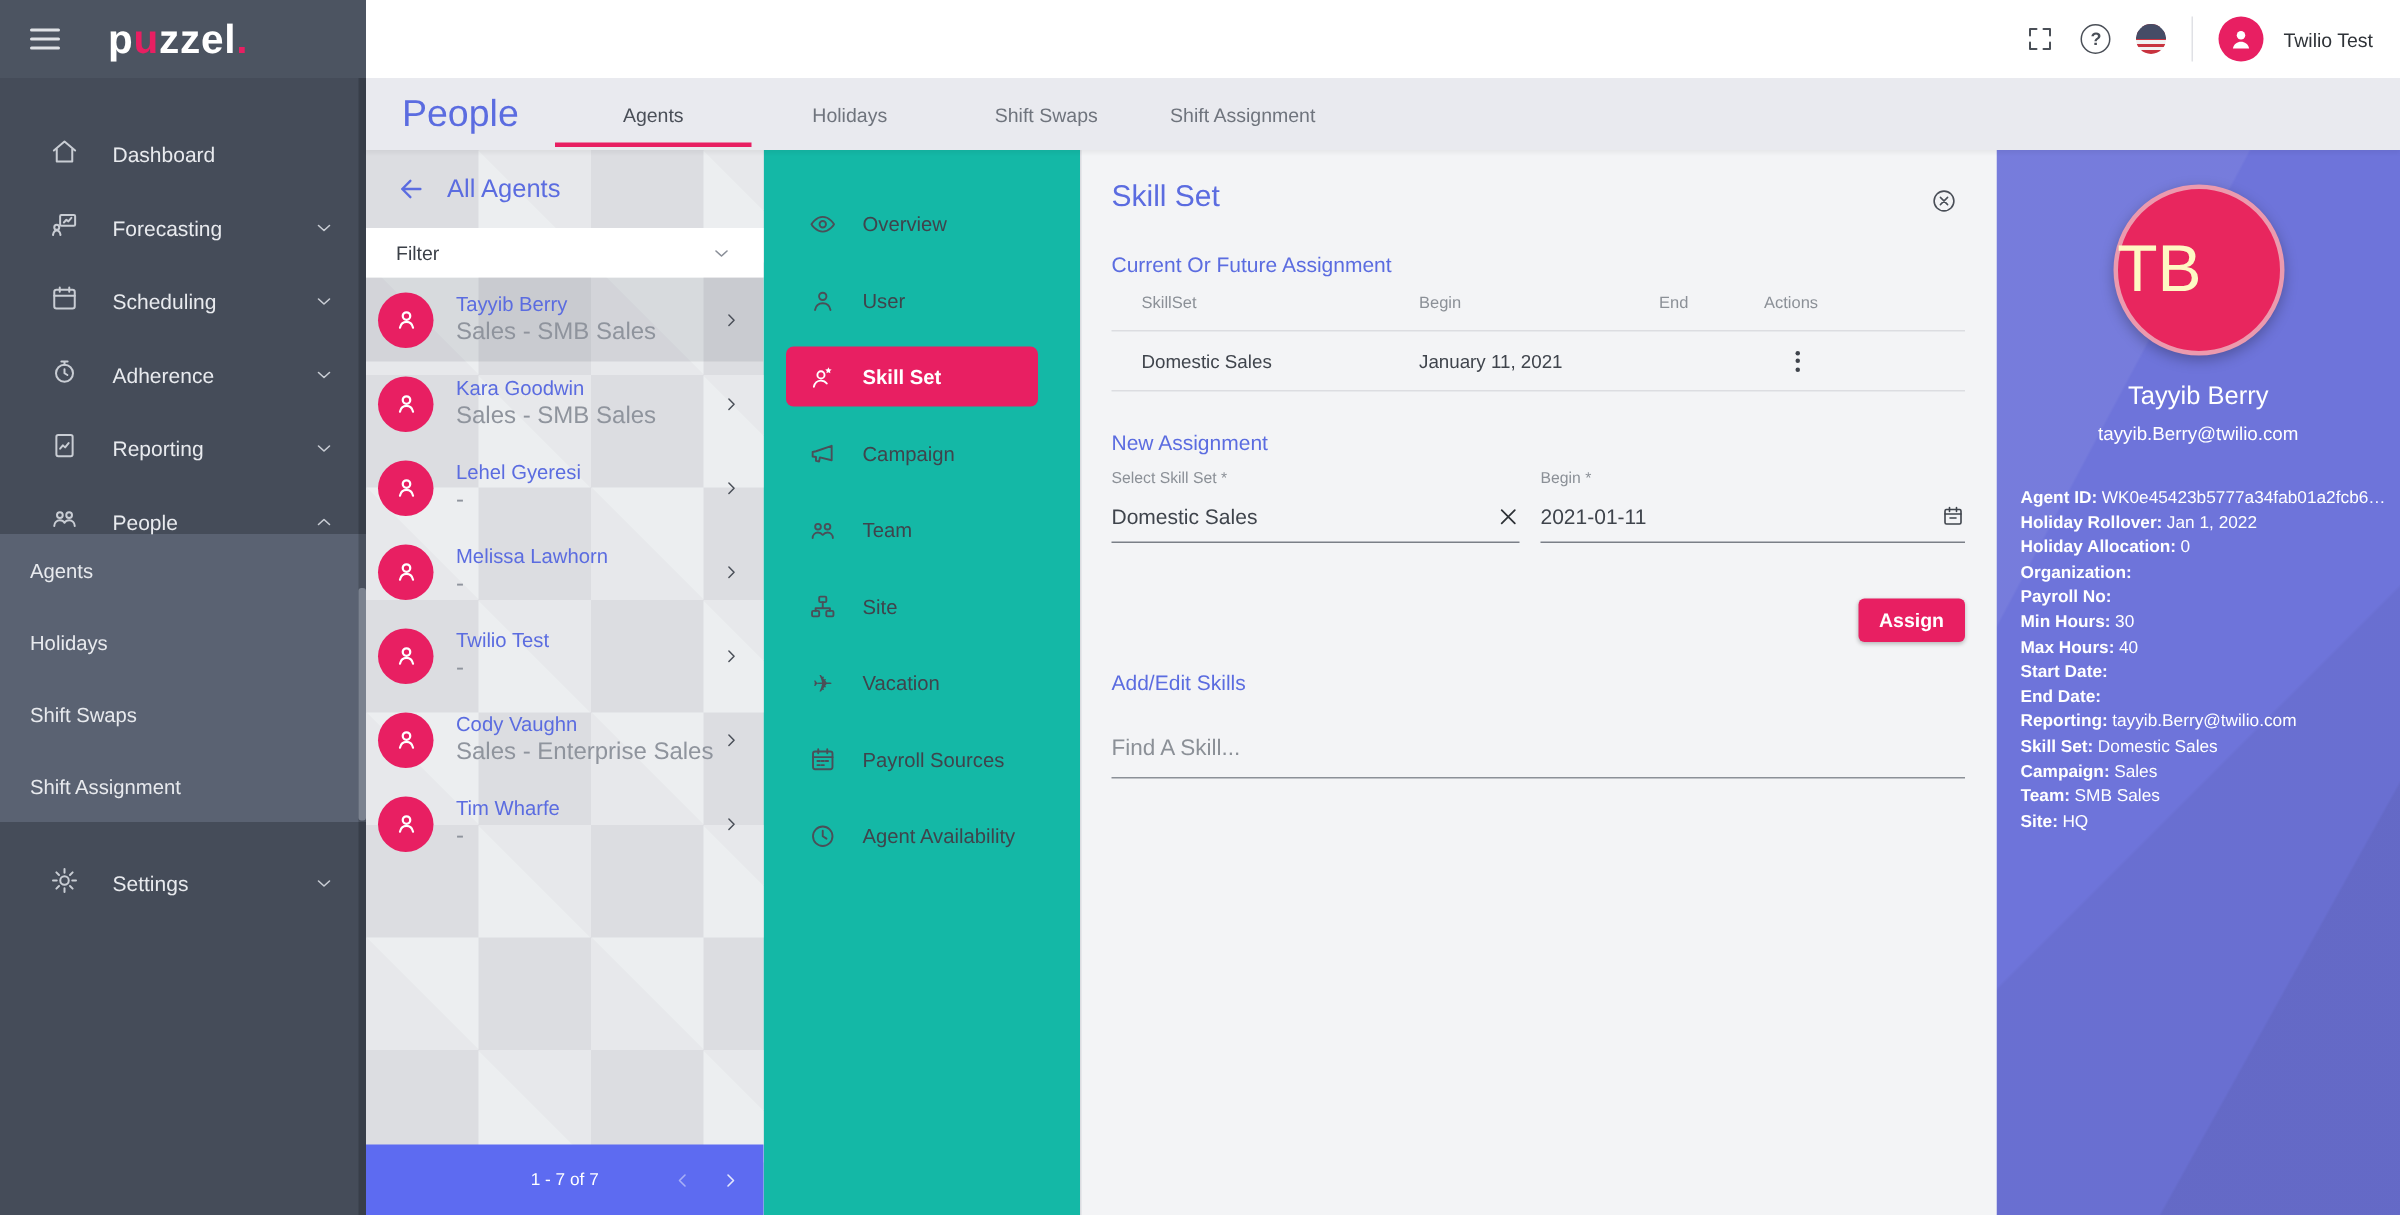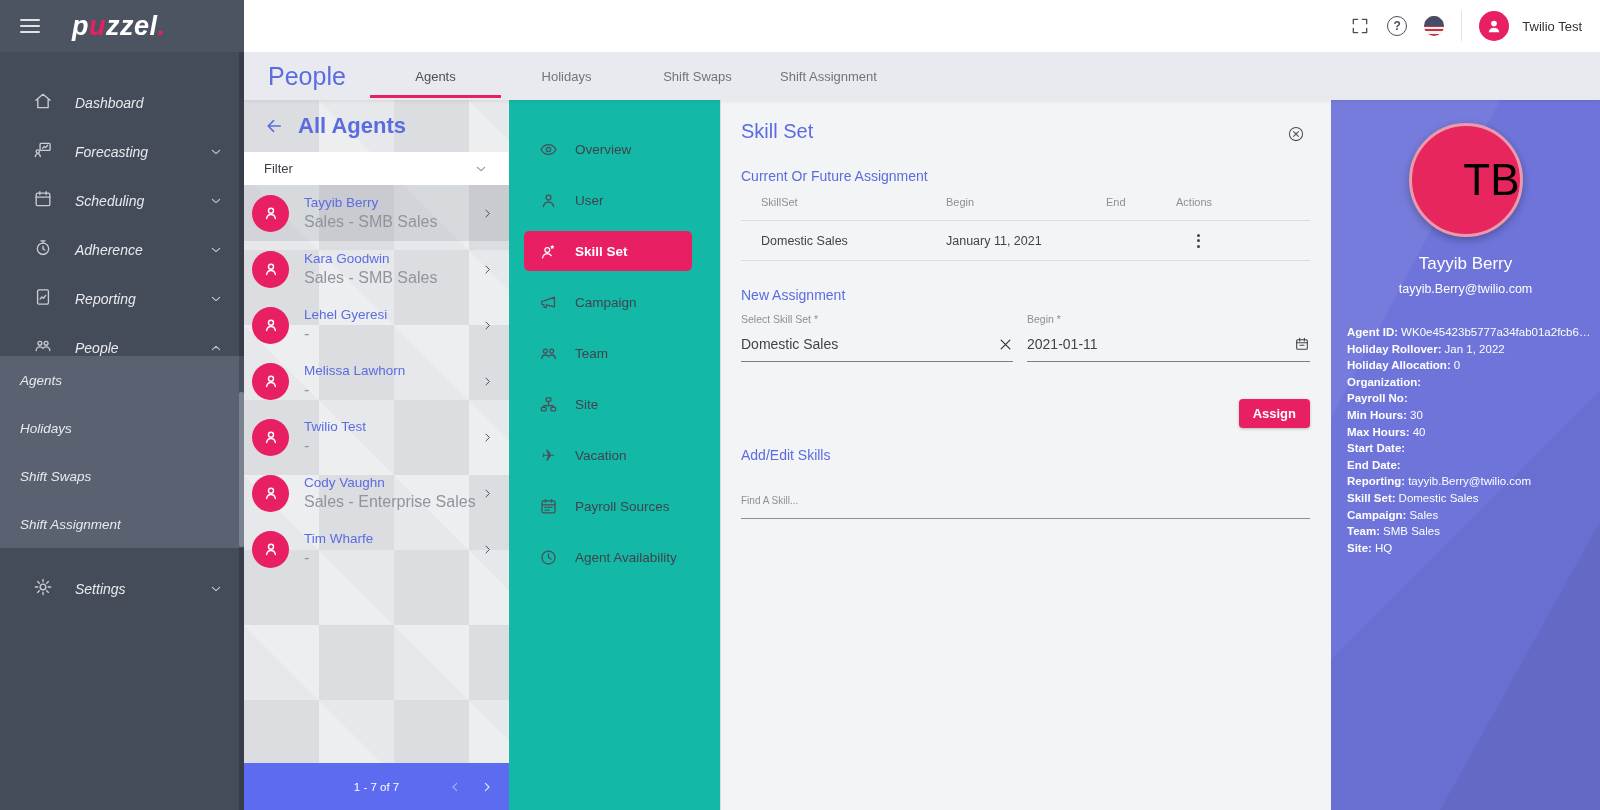--- a/index.html
+++ b/index.html
@@ -2,21 +2,21 @@
 <html><head>
 <meta charset="utf-8">
 <style>
   * { box-sizing: border-box; margin: 0; padding: 0; }
   html,body { width:1600px; height:810px; }
   body { font-family:"Liberation Sans",sans-serif; overflow:hidden; }
   #app { width:1600px; height:810px; display:flex; background:#f3f4f6; }
   svg.ic { fill:none; stroke:currentColor; stroke-width:1.6; stroke-linecap:round; stroke-linejoin:round; display:block; }
 
   
-  .sidebar { width:244px; flex:none; background:#454c59; color:#e8eaee; display:flex; flex-direction:column; position:relative;font-style:italic; }
+  .sidebar { width:244px; flex:none; background:#454c59; color:#e8eaee; display:flex; flex-direction:column; position:relative; }
   .logo-row { height:52px; background:#4c5461; display:flex; align-items:center; padding:0 16px; flex:none; }
   .burger { width:20px; display:flex; flex-direction:column; gap:4px; margin-left:4px; cursor:pointer; }
   .burger i { height:2px; background:#dfe2e6; border-radius:1px; }
   .logo { margin-left:32px; font-size:27px; font-weight:700; letter-spacing:.5px; color:#fff; }
   .logo .u, .logo .dot { color:#e81f62; }
   .nav { padding-top:10px; flex:1; }
   .nav-item { height:49px; display:flex; align-items:flex-end; padding:0 20px 0 33px; font-size:14px; cursor:pointer; }
   .nav-item .nic { width:20px; height:20px; margin-right:22px; color:#c9cdd4; flex:none; }
   .nav-item .lbl { flex:1; }
   .nav-item .chev { width:16px; height:16px; color:#c9cdd4; }
@@ -47,21 +47,21 @@
   .content-row { flex:1; display:flex; min-height:0; }
 
   
   .agent-panel { width:265px; flex:none; display:flex; flex-direction:column; position:relative;
     background-color:#dcdde1;
     background-image:linear-gradient(45deg,#e7e8eb 25%,transparent 25%,transparent 75%,#e7e8eb 75%),
                      linear-gradient(45deg,#eceef0 25%,transparent 25%,transparent 75%,#eceef0 75%);
     background-size:150px 150px; background-position:0 0,75px 75px; }
   .ap-head { height:52px; display:flex; align-items:center; padding:0 20px; color:#5b6ce0; flex:none; }
   .ap-back { width:20px; height:20px; margin-right:14px; cursor:pointer; flex:none; }
-  .ap-title { font-size:22px; font-weight:700; }
+  .ap-title { font-size:17px; font-weight:400; }
   .filter-bar { height:33px; background:#fff; display:flex; align-items:center; justify-content:space-between; padding:0 20px; font-size:13px; color:#3a3f47; cursor:pointer; flex:none; }
   .filter-chev { width:16px; height:16px; color:#8a8f98; }
   .agent-list { flex:1; overflow:hidden; }
   .agent-row { height:56px; display:flex; align-items:center; padding:0 14px 0 8px; cursor:pointer; }
   .agent-row.selected { background:rgba(69,76,89,.12); }
   .a-avatar { width:37px; height:37px; border-radius:50%; background:#e81f62; flex:none; display:flex; align-items:center; justify-content:center; margin-right:15px; color:#fff; }
   .a-avatar svg { width:20px; height:20px; }
   .a-texts { display:flex; flex-direction:column; }
   .a-name { font-size:13.5px; color:#5b6ce0; font-weight:500; margin-bottom:3px; }
   .a-sub { font-size:16px; color:#8f949d; }
@@ -102,30 +102,30 @@
   .f-begin { flex:1; }
   .f-label { font-size:10.5px; color:#8b9097; margin-bottom:11px; }
   .f-control { display:flex; align-items:center; border-bottom:1px solid #7a7f87; padding-bottom:9px; }
   .f-value { flex:1; font-size:14px; color:#3f444c; background:transparent; border:none; outline:none; font-family:inherit; padding:0; min-width:0; }
   .f-x { width:15px; height:15px; color:#2f3338; cursor:pointer; flex:none; }
   .f-cal { width:16px; height:16px; color:#3f444c; cursor:pointer; flex:none; }
   .assign-row { display:flex; justify-content:flex-end; margin-top:37px; }
   .assign-btn { background:#e81f62; color:#fff; border:none; border-radius:4px; height:29px; padding:0 14px; font-size:13px; font-weight:700; cursor:pointer; box-shadow:0 1px 3px rgba(0,0,0,.25); font-family:inherit; }
   .sec3 { margin-top:19px; }
   .skill-search { margin-top:27px; border-bottom:1px solid #8b9097; padding-bottom:10px; }
-  .skill-input { width:100%; border:none; background:transparent; outline:none; font-size:10px; color:#1d4ed8; font-family:inherit; }
+  .skill-input { width:100%; border:none; background:transparent; outline:none; font-size:15px; color:#1d4ed8; font-family:inherit; }
   .skill-input::placeholder { color:#8b9097; opacity:1; }
 
   
   .profile { width:269px; flex:none; color:#fff; display:flex; flex-direction:column; align-items:center; padding-top:23px; overflow:hidden;
     background-color:#6e74da;
     background-image:linear-gradient(118deg,rgba(255,255,255,.06) 0 26%,transparent 26.3%),
                      linear-gradient(299deg,rgba(0,0,0,.05) 0 24%,transparent 24.3%),
                      linear-gradient(135deg,transparent 57%,rgba(0,0,0,.045) 57.3%); }
-  .p-avatar { width:114px; height:114px; border-radius:50%; background:#e8265e; border:3px solid #eb9aae; display:flex; align-items:center; justify-content:flex-end; font-size:44px; color:#000000; box-shadow:0 3px 9px rgba(0,0,0,.28); flex:none; }
+  .p-avatar { width:114px; height:114px; border-radius:50%; background:#e8265e; border:3px solid #eb9aae; display:flex; align-items:center; justify-content:flex-start; font-size:44px; color:#fef9c3; box-shadow:0 3px 9px rgba(0,0,0,.28); flex:none; }
   .p-name { margin-top:17px; font-size:17px; font-weight:500; }
   .p-email { margin-top:8px; font-size:12.5px; }
   .p-fields { margin-top:28px; align-self:stretch; padding:0 8px 0 16px; }
   .p-line { font-size:11.5px; line-height:16.6px; white-space:nowrap; overflow:hidden; text-overflow:ellipsis; }
   .p-line .k { font-weight:700; margin-right:3px; }
 </style>
 </head>
 <body>
 
 <div id="app">

